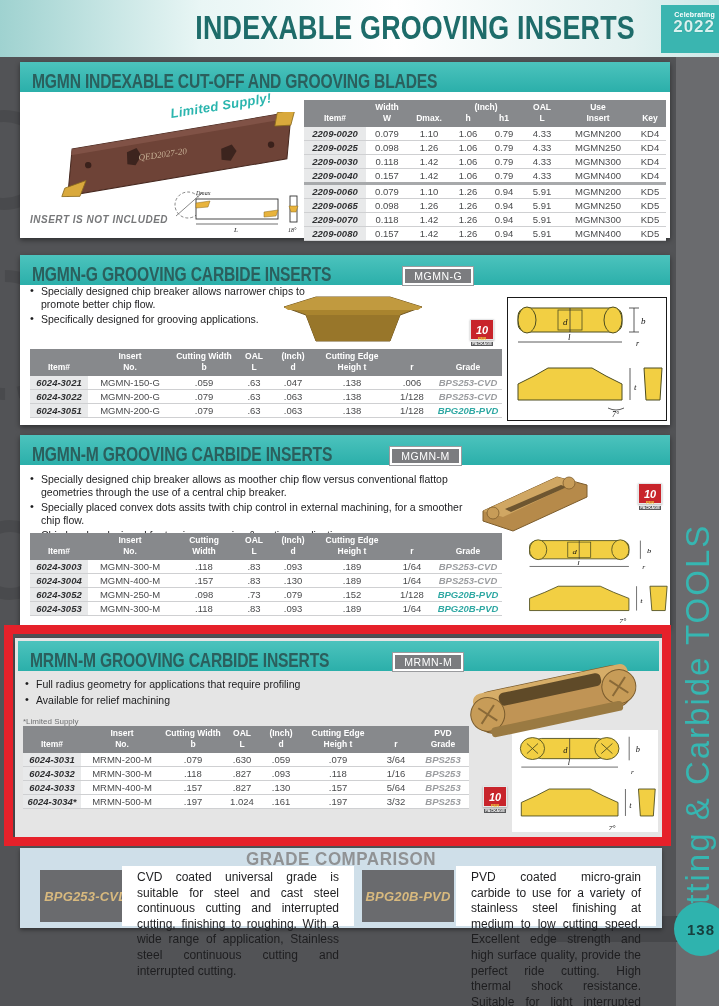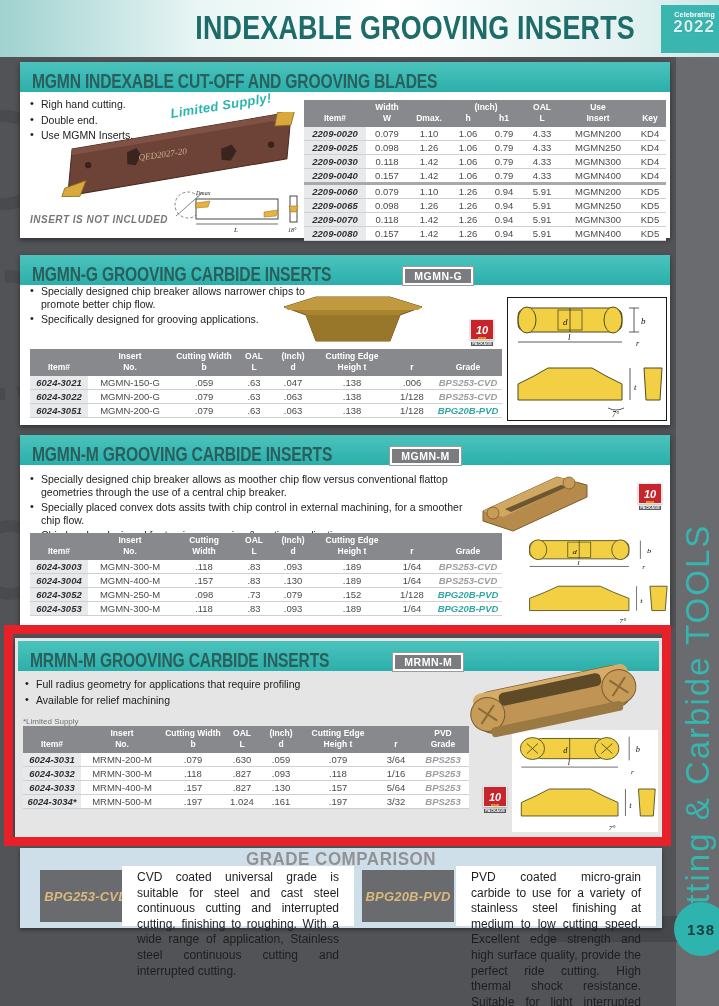--- a/index.html
+++ b/index.html
@@ -35,21 +35,21 @@
     background:#2fb3ae; display:flex; align-items:center; justify-content:center;
     font-size:15px; font-weight:800; color:#17403f; letter-spacing:1px; }
 
   
   .card { position:absolute; left:20px; width:650px; background:#fff; box-shadow:0 2px 5px rgba(0,0,0,.45); }
   .sec-header { position:absolute; left:0; top:0; right:0; height:30px;
     background:linear-gradient(#4cc3bd,#2bafaa); display:flex; align-items:flex-end; }
   .sec-title { font-size:17px; font-weight:800; color:#2b5f5d; margin-left:12px;
     transform:scale(.92,1.22); transform-origin:left center; white-space:nowrap; letter-spacing:-0.2px; }
   .sec-badge { margin-left:46px; background:#7b7c7f; border:2px solid #fff; box-shadow:0 0 0 1px #9a9b9e;
-    color:#fff; font-size:10.5px; font-weight:bold; padding:1px 9px; letter-spacing:.5px; }
+    color:#fff; font-size:10.5px; font-weight:normal; padding:1px 9px; letter-spacing:.5px; }
 
   ul.bullets { position:absolute; list-style:none; }
   ul.bullets li { font-size:10.5px; color:#1c1c1e; margin-bottom:3px; padding-left:11px; position:relative; line-height:1.2; }
   ul.bullets li:before { content:"•"; position:absolute; left:0; top:-1px; font-size:11px; }
 
   
   table.tbl { position:absolute; border-collapse:collapse; table-layout:fixed; background:#fff; }
   .tbl th { background:#87898c; color:#fff; font-size:8.5px; font-weight:bold; line-height:1.15;
     padding:1px 0; text-align:center; }
   .tbl tr.ht th { padding-top:3px; padding-bottom:0; }
@@ -112,25 +112,20 @@
 
   <div class="side-strip"></div>
   <div class="side-text">Cutting &amp; Carbide TOOLS</div>
   <div class="gear-bottom"></div>
   <div class="page-badge">138</div>
 
   <div class="card" style="top:62px; height:176px;">
     <div class="sec-header">
       <span class="sec-title">MGMN INDEXABLE CUT-OFF AND GROOVING BLADES</span>
     </div>
-    <ul class="bullets" style="left:10px; top:36px; width:150px;">
-        <li>Righ hand cutting.</li>
-        <li>Double end.</li>
-        <li>Use MGMN Inserts.</li>
-      </ul>
     <div class="limited-script" style="left:150px; top:36px;">Limited Supply!</div>
 
     <svg style="position:absolute; left:24px; top:50px;" width="270" height="92" viewBox="0 0 270 92">
       <g transform="rotate(-7 135 46)">
         <polygon points="30,24 252,14 242,60 20,70" fill="#6e4337" stroke="#46281f" stroke-width="1"></polygon>
         <polygon points="30,24 252,14 250,20 28,30" fill="#84564a" opacity=".8"></polygon>
         <polygon points="18,62 40,57 32,72 14,70" fill="#d9a93c" stroke="#8a6a1e" stroke-width=".8"></polygon>
         <polygon points="238,13 256,12 250,27 234,26" fill="#d9a93c" stroke="#8a6a1e" stroke-width=".8"></polygon>
         <circle cx="44" cy="42" r="3.2" fill="#3a211b"></circle>
         <circle cx="228" cy="44" r="3.2" fill="#3a211b"></circle>

